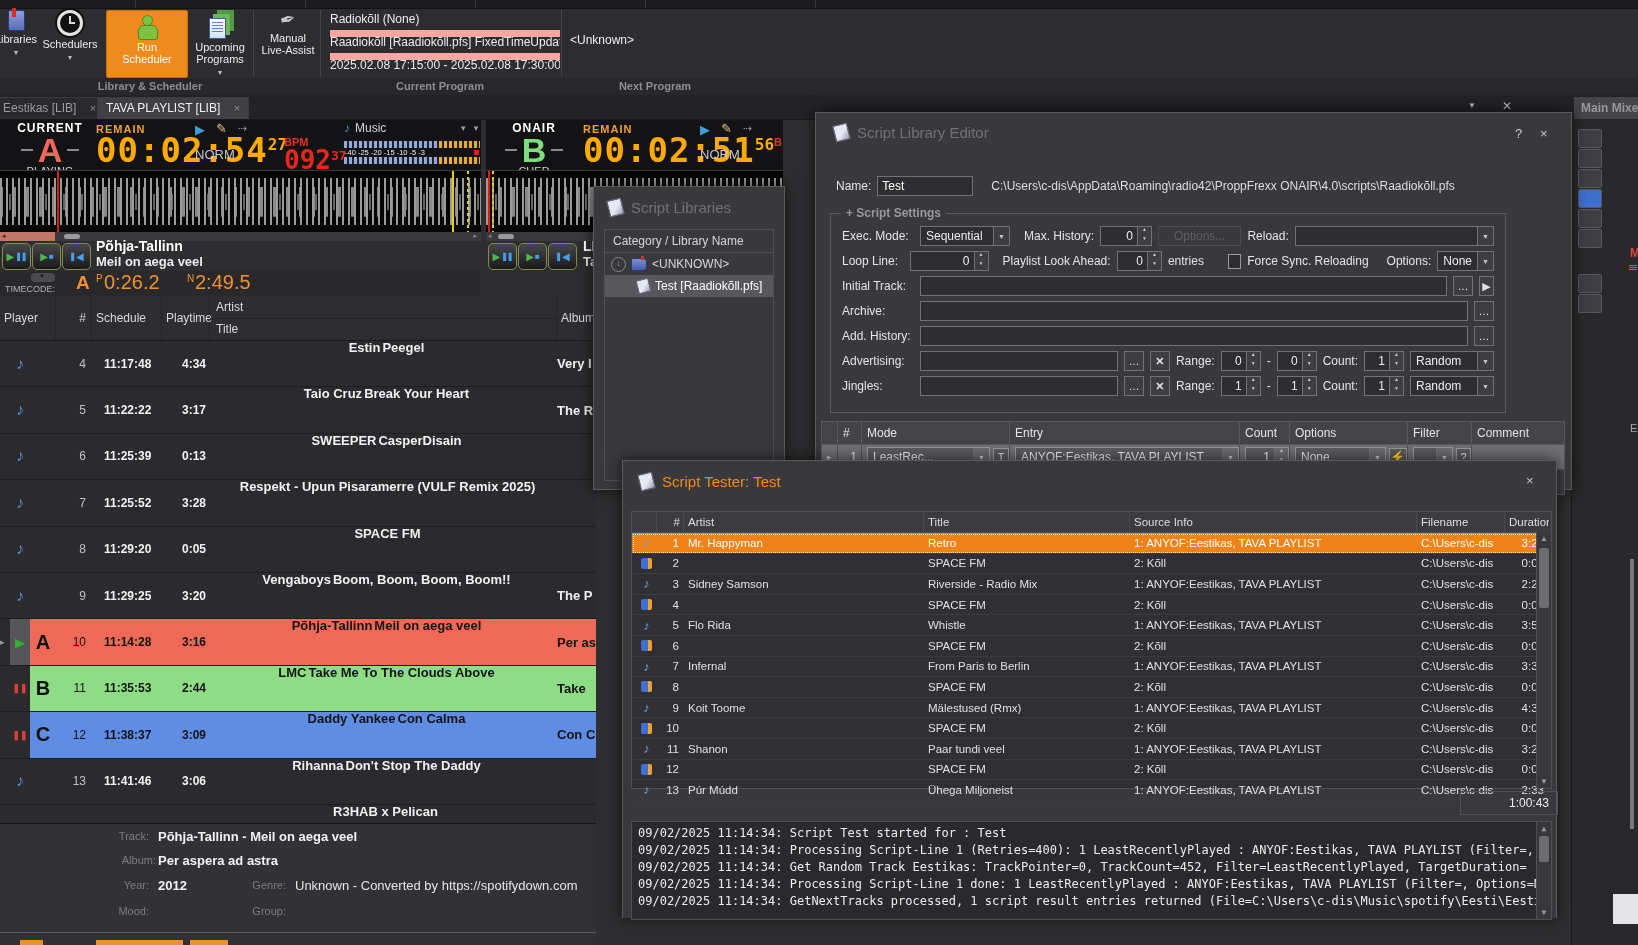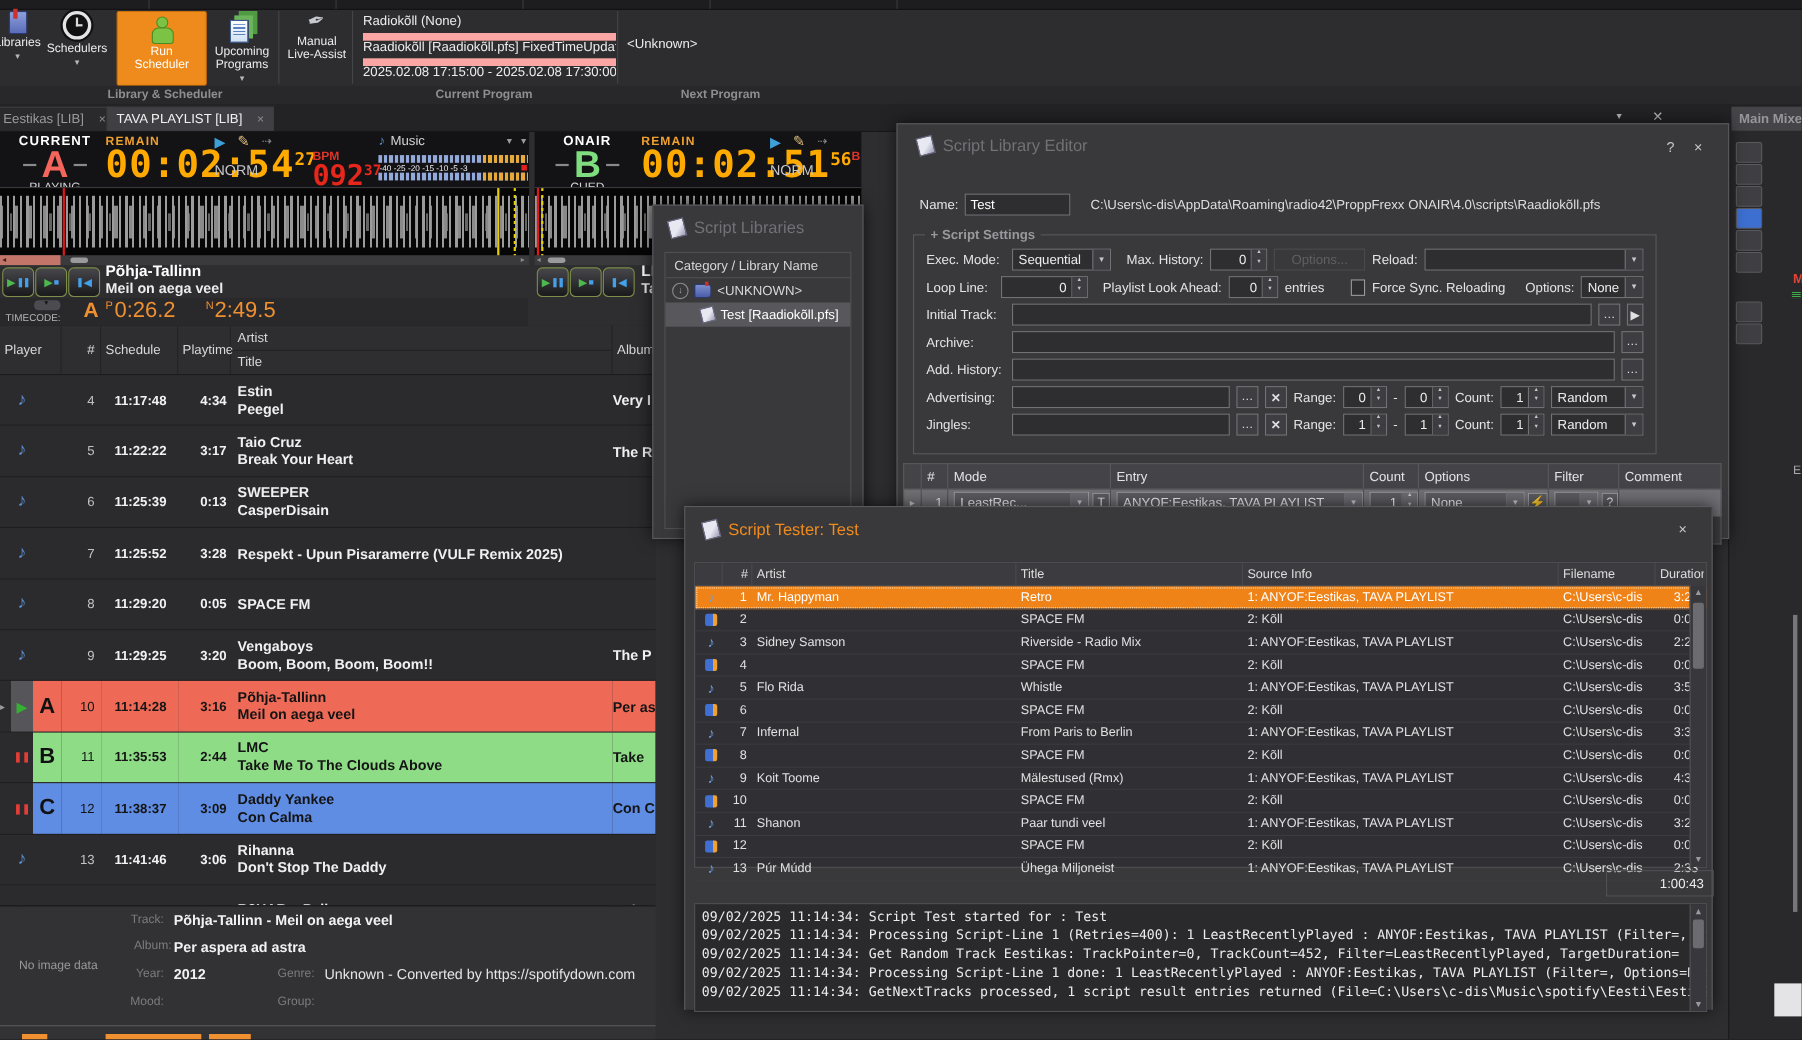--- a/index.html
+++ b/index.html
@@ -100,21 +100,21 @@
   .note{color:#5b8fd6;font-size:16px;}
   .pind,.paind{display:none;}
   .ind-play .pind{display:block;color:#35b035;font-size:13px;}
   .ind-play .icel{background:#56565a;}
   .ind-pause .paind{display:block;color:#e23d38;font-size:9px;font-weight:bold;letter-spacing:0px;}
   .plletter{font-size:20px;font-weight:bold;color:#111;}
   .plrow .num{justify-content:flex-end;padding-right:6px;color:#c2c2c6;}
   .plrow .sch,.plrow .pt{font-weight:bold;color:#f2f2f4;}
   .plrow .pt{justify-content:flex-end;padding-right:4px;}
   .plrow .sch{padding-left:12px;}
-  .plrow .at{flex-direction:column;align-items:flex-start;justify-content:center;padding-left:6px;gap:2px;}
+  .plrow .at{flex-direction:row;align-items:flex-start;justify-content:center;padding-left:6px;gap:2px;}
   .plrow .at div{font-weight:bold;color:#f0f0f2;font-size:13px;line-height:14px;white-space:nowrap;}
   .plrow .alb{font-weight:bold;color:#f0f0f2;font-size:13px;white-space:nowrap;}
   .r-red .cc{background:#ee6a56;} .r-green .cc{background:#8fdc87;} .r-blue .cc{background:#5f8de4;}
   .r-red .cc,.r-green .cc,.r-blue .cc,
   .r-red .at div,.r-green .at div,.r-blue .at div,
   .r-red .sch,.r-green .sch,.r-blue .sch,
   .r-red .pt,.r-green .pt,.r-blue .pt,
   .r-red .num,.r-green .num,.r-blue .num,
   .r-red .alb,.r-green .alb,.r-blue .alb{color:#141414;}
   
@@ -603,21 +603,20 @@
           <div class="c cc at">
             <div>R3HAB x Pelican</div>
             <div></div>
           </div>
           <div class="c cc alb">Unkno</div>
         </div>
       </div>
   </div>
 
   <div class="abs tinfo">
-    <div class="noimg">No image data</div>
     <span class="til" style="left:105px;top:6px">Track:</span>
     <span class="tiv" style="left:158px;top:5px">Põhja-Tallinn - Meil on aega veel</span>
     <span class="til" style="left:112px;top:30px">Album:</span>
     <span class="tiv" style="left:158px;top:29px">Per aspera ad astra</span>
     <span class="til" style="left:105px;top:55px">Year:</span>
     <span class="tiv" style="left:158px;top:54px">2012</span>
     <span class="til" style="left:240px;top:55px;width:46px">Genre:</span>
     <span class="tivn" style="left:295px;top:54px">Unknown - Converted by https://spotifydown.com</span>
     <span class="til" style="left:105px;top:81px">Mood:</span>
     <span class="til" style="left:240px;top:81px;width:46px">Group:</span>

